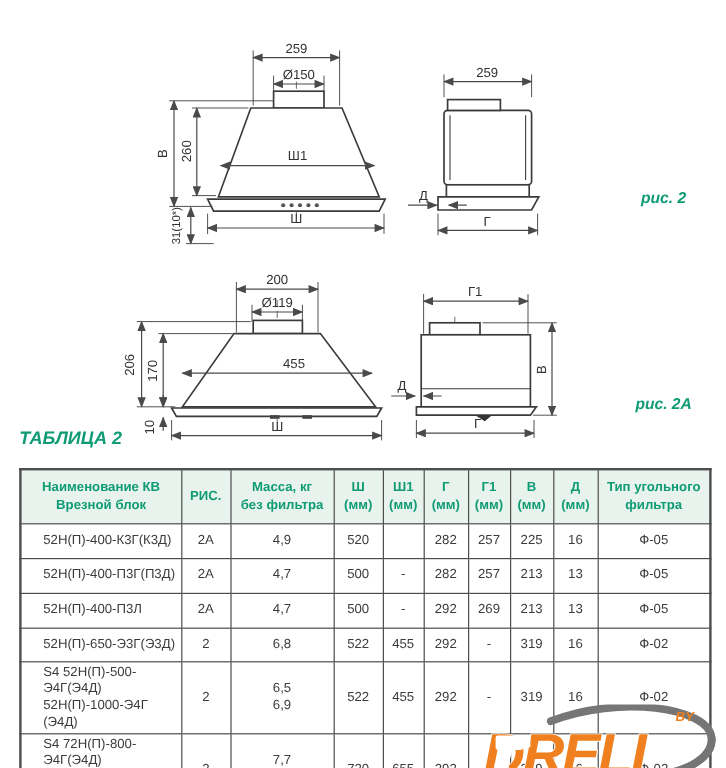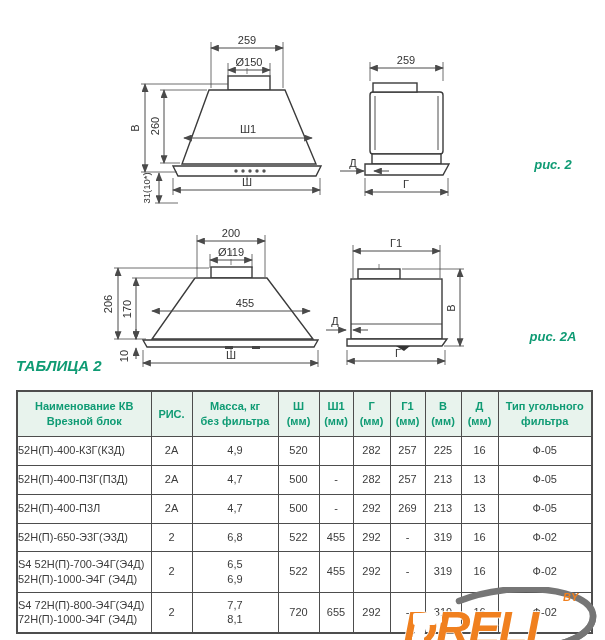--- a/index.html
+++ b/index.html
@@ -39,21 +39,21 @@
     border:1px solid #4d4d4d;
     white-space:pre-line;
     text-align:center; vertical-align:middle;
     font-size:11px; color:#3c3c3c;
     padding:1px 2px; line-height:1.3;
   }
   table.spec th {
     background:#e8f3ed; color:#0f9b74; font-weight:bold;
     height:45px;
   }
-  table.spec td.name { text-align:left; padding-left:0; }
+  table.spec td.name { text-align:left; padding-left:18px; }
   tr.h29 { height:29px; } tr.h28 { height:28px; } tr.h41 { height:41px; }
   .logo {
     position:absolute; left:397px; top:561px; width:205px; height:79px;
   }
 </style>
 </head>
 <body>
 
 <div class="page">
 
@@ -297,21 +297,21 @@
         <td>6,8</td>
         <td>522</td>
         <td>455</td>
         <td>292</td>
         <td>-</td>
         <td>319</td>
         <td>16</td>
         <td>Ф-02</td>
       </tr>
       <tr class="h41">
-        <td class="name">S4 52Н(П)-700-Э4Г(Э4Д)
+        <td class="name">S4 52Н(П)-500-Э4Г(Э4Д)
 52Н(П)-1000-Э4Г (Э4Д)</td>
         <td>2</td>
         <td>6,5
 6,9</td>
         <td>522</td>
         <td>455</td>
         <td>292</td>
         <td>-</td>
         <td>319</td>
         <td>16</td>

